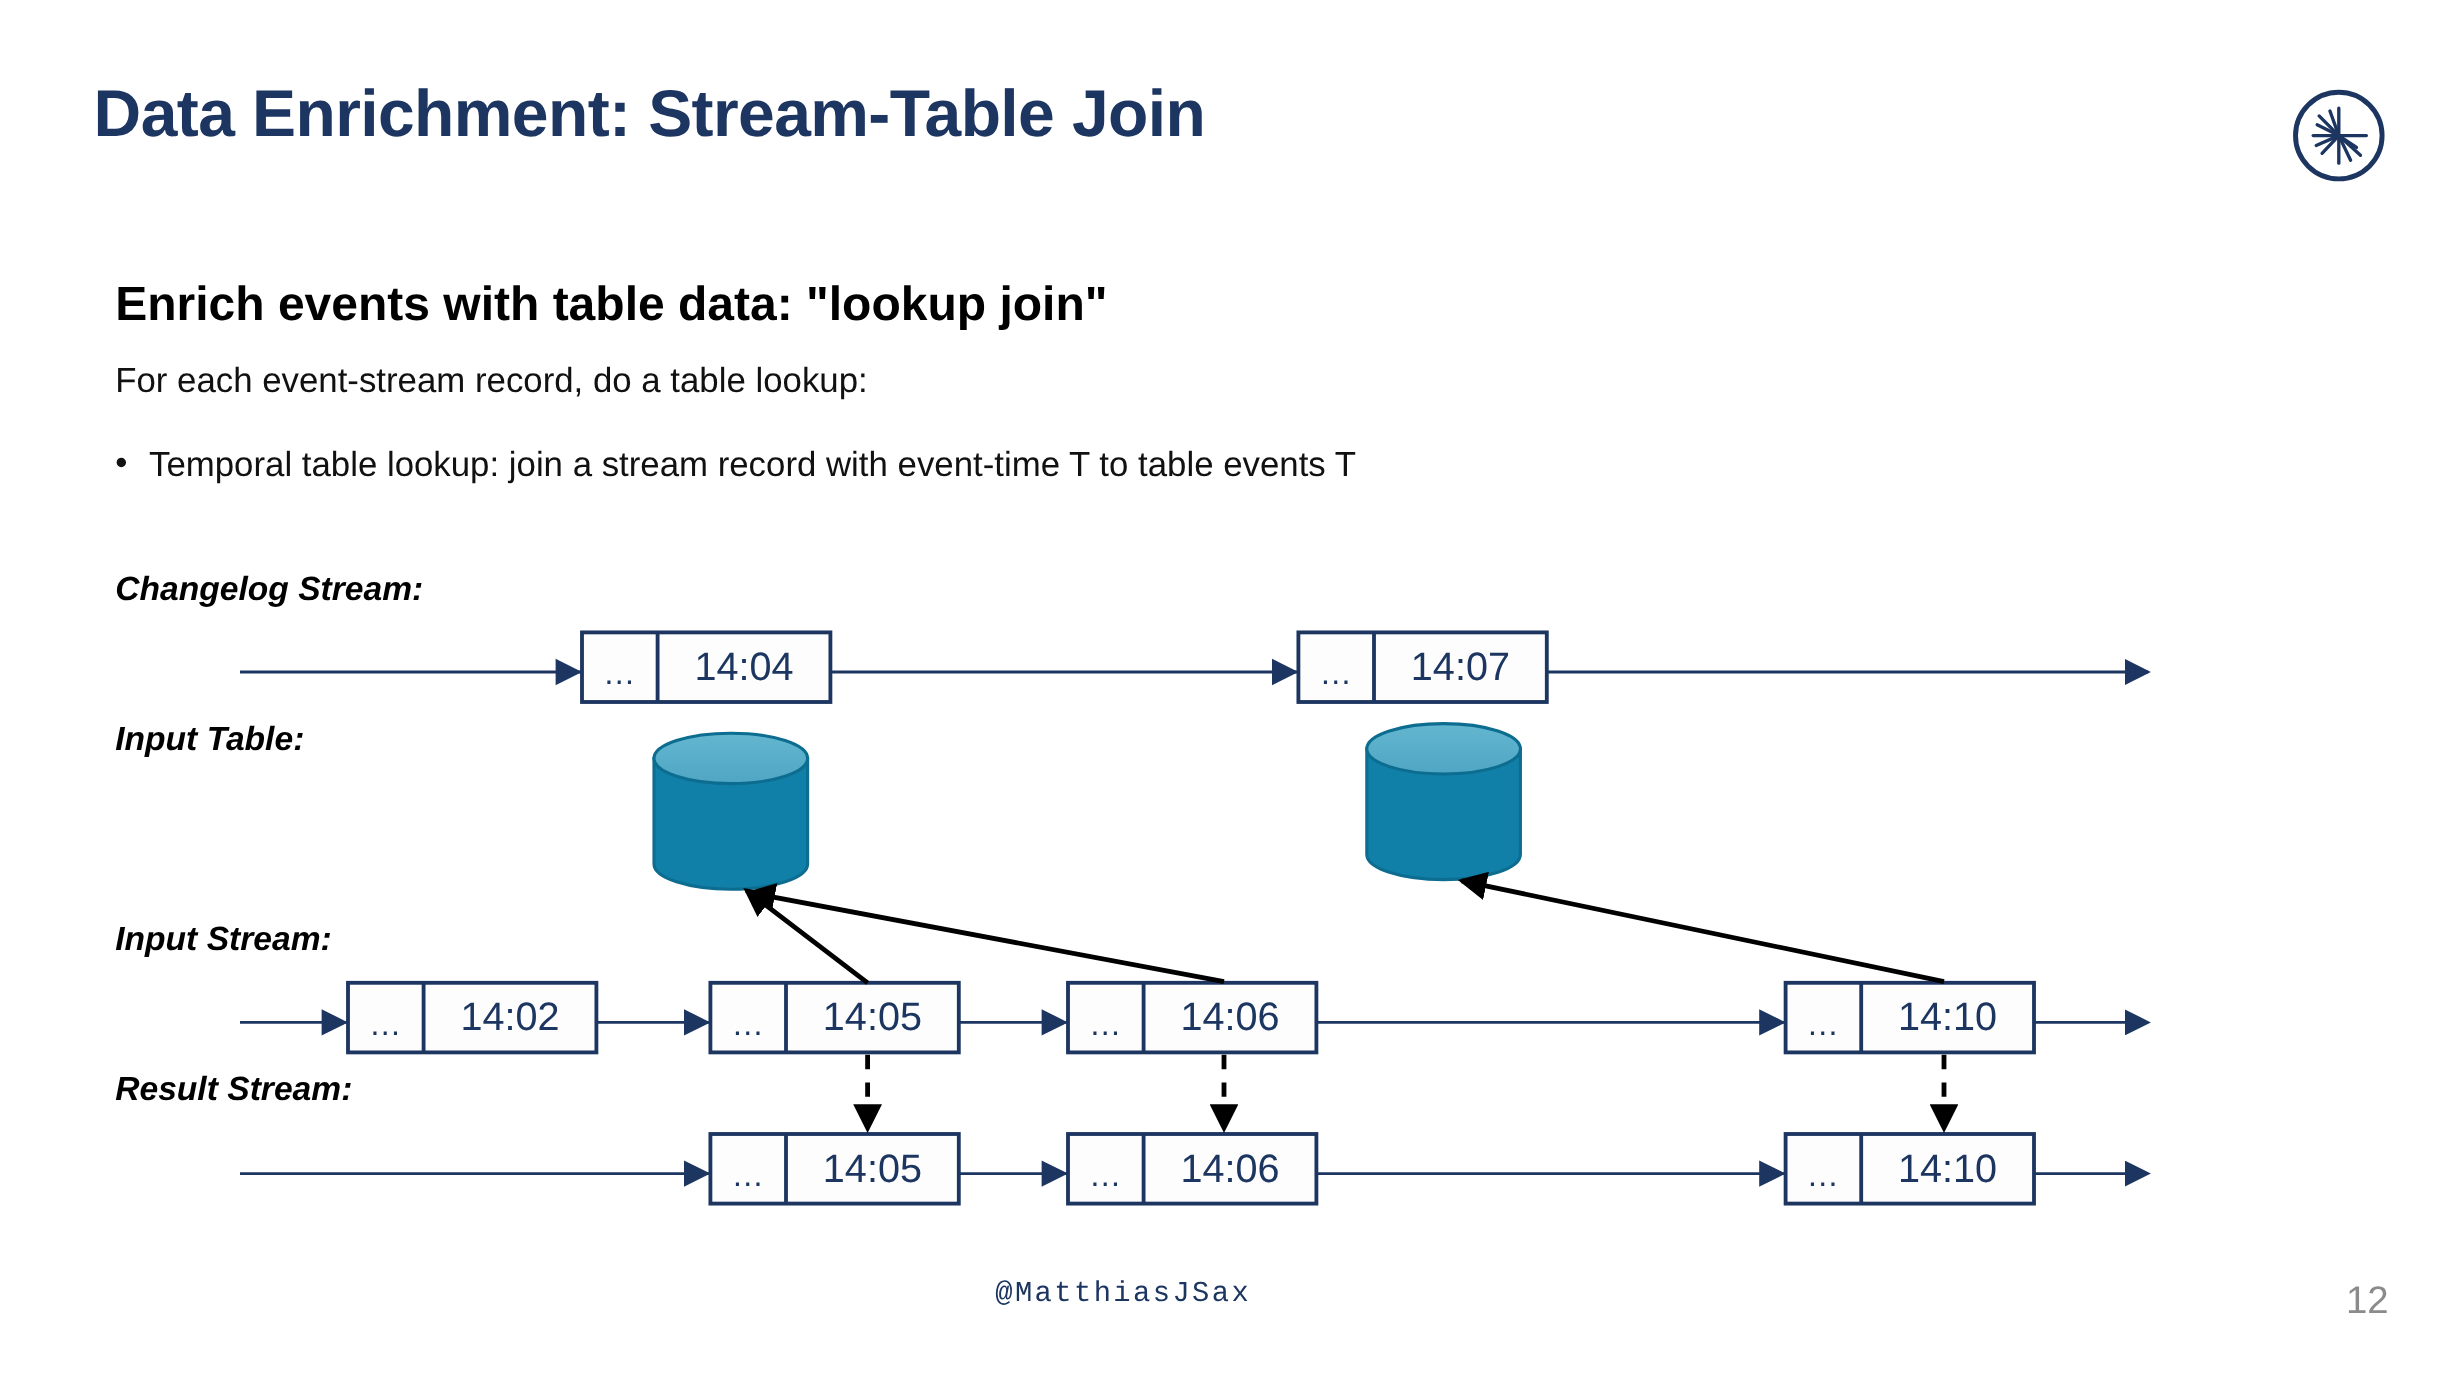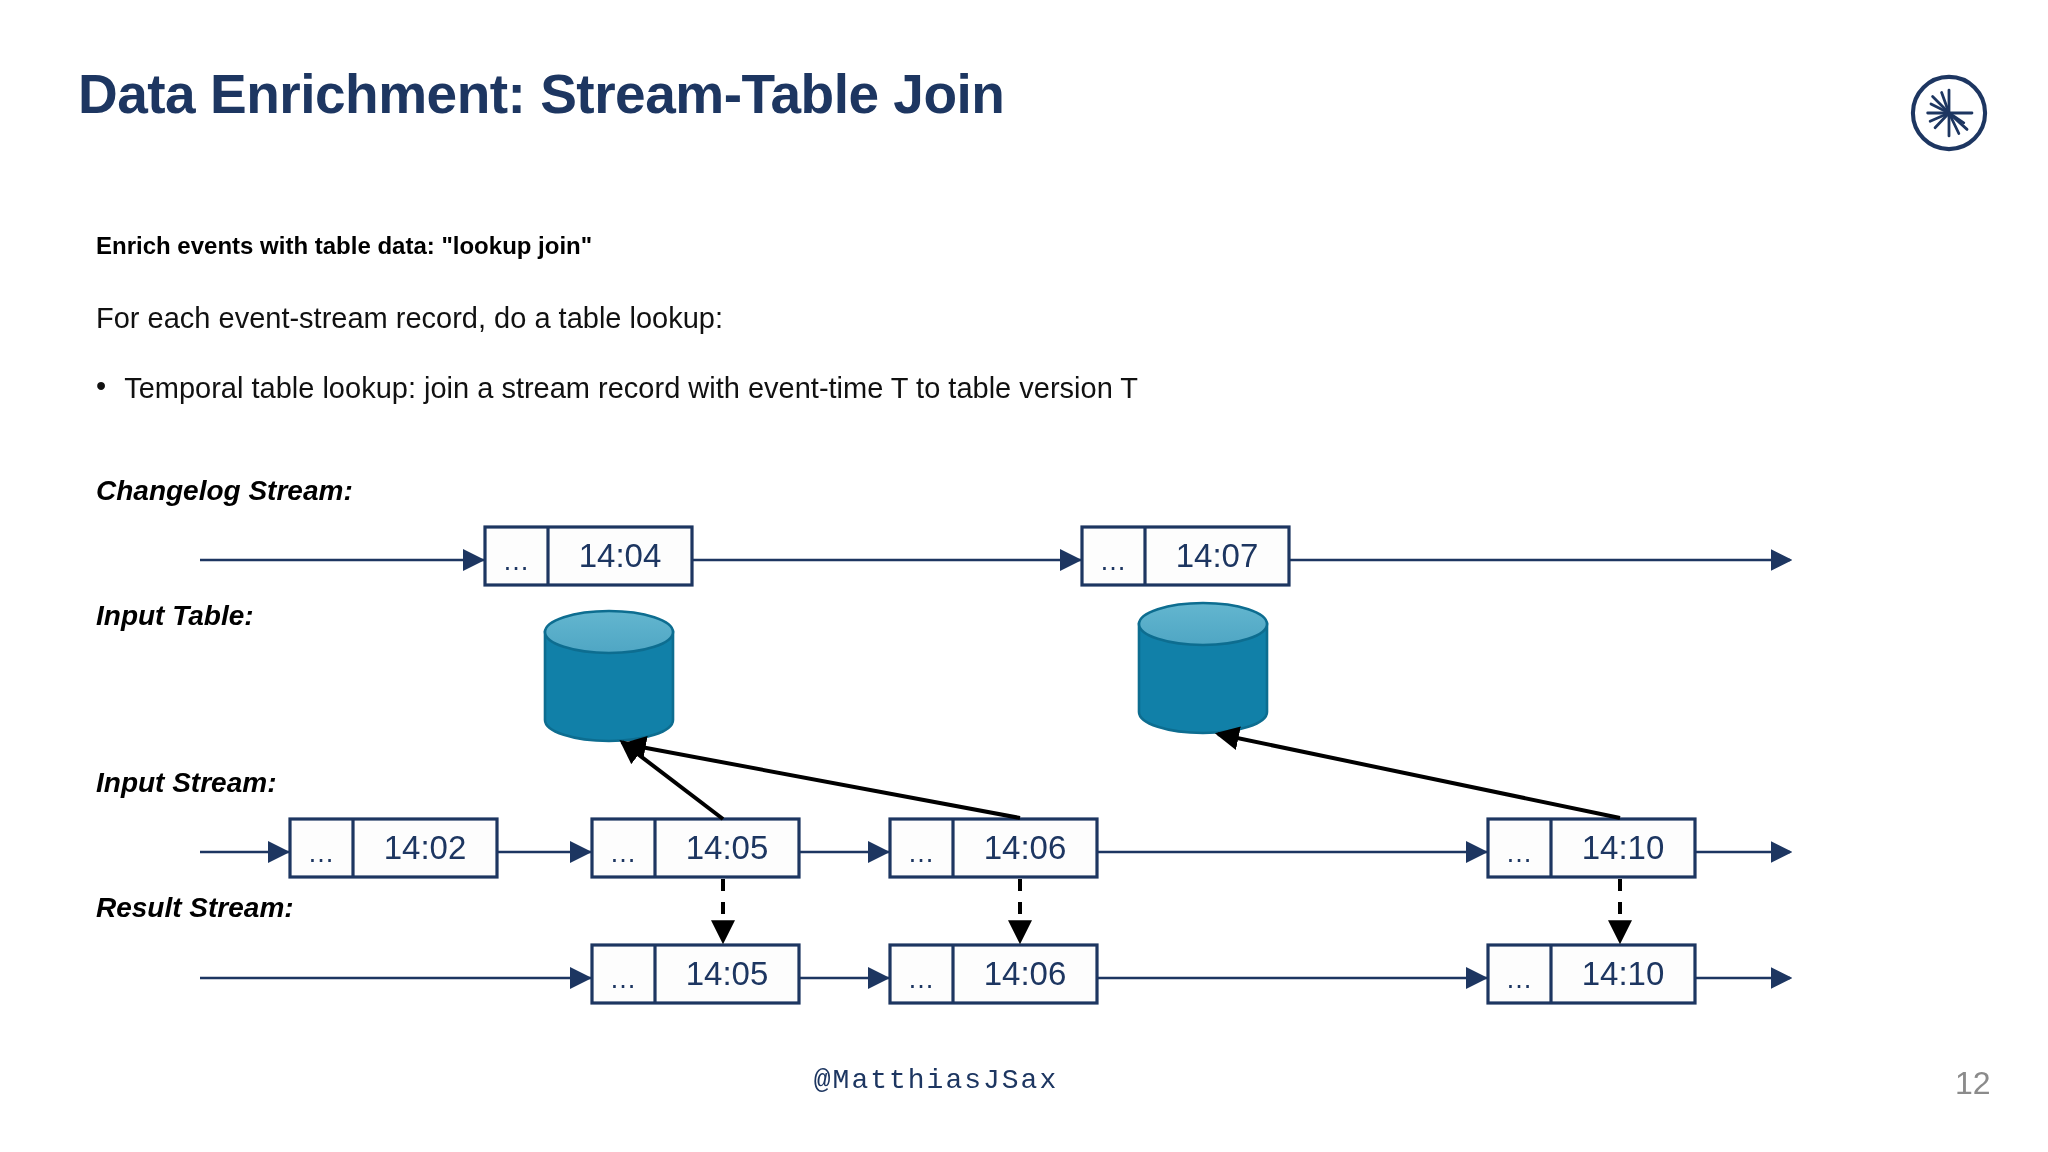--- a/index.html
+++ b/index.html
@@ -19,21 +19,21 @@
     color:#1d3661;letter-spacing:-0.5px;
     white-space:nowrap;
   }
 
   
   .logo{position:absolute;left:1908px;top:72px;width:82px;height:82px;}
 
   
   .subhead{
     position:absolute;left:96px;top:232px;
-    font-size:24px;font-weight:bold;color:#000;
+    font-size:40px;font-weight:bold;color:#000;
     white-space:nowrap;
   }
   .lead{
     position:absolute;left:96px;top:302px;
     font-size:29px;color:#111;white-space:nowrap;
   }
   .bullet{
     position:absolute;left:96px;top:372px;
     font-size:29px;color:#111;white-space:nowrap;
     display:flex;gap:18px;align-items:flex-start;
@@ -55,21 +55,21 @@
   .celltime{font-size:33px;}
   .cellell{font-size:27px;letter-spacing:1px;}
   .tl{stroke:#1d3661;stroke-width:2.4;fill:none;}
   .blackline{stroke:#000;stroke-width:4;fill:none;}
   .dashline{stroke:#000;stroke-width:4;fill:none;stroke-dasharray:12 11;}
 
   
   .handle{
     position:absolute;left:0;top:1065px;width:1872px;
     text-align:center;font-family:"Liberation Mono", monospace;
-    font-size:28px;color:#1d3661;letter-spacing:2px;
+    font-size:24px;color:#1d3661;letter-spacing:2px;
   }
   .pageno{
     position:absolute;left:1955px;top:1065px;
     font-size:32px;color:#8b8b8b;
   }
 </style>
 </head>
 <body>
 
 <div class="slide">
@@ -89,21 +89,21 @@
       <line x1="50" y1="50" x2="68" y2="62"></line>
       <line x1="50" y1="50" x2="72" y2="70"></line>
       <line x1="50" y1="50" x2="62" y2="75"></line>
     </g>
   </svg>
 
   <div class="subhead">Enrich events with table data: "lookup join"</div>
   <div class="lead">For each event-stream record, do a table lookup:</div>
   <div class="bullet">
     <span class="dot">•</span>
-    <span>Temporal table lookup: join a stream record with event-time T to table version T</span>
+    <span>Temporal table lookup: join a stream record with event-time T to table events T</span>
   </div>
 
   <svg class="diagram" id="diagram" viewBox="0 0 2048 1152">
     <defs>
       <marker id="navyArrow" markerWidth="9" markerHeight="9" refX="8" refY="4.5" orient="auto">
         <path d="M0,0 L9,4.5 L0,9 z" fill="#1d3661"></path>
       </marker>
       <marker id="blackArrow" markerWidth="6" markerHeight="6" refX="5.2" refY="3" orient="auto">
         <path d="M0,0 L6,3 L0,6 z" fill="#000000"></path>
       </marker>

